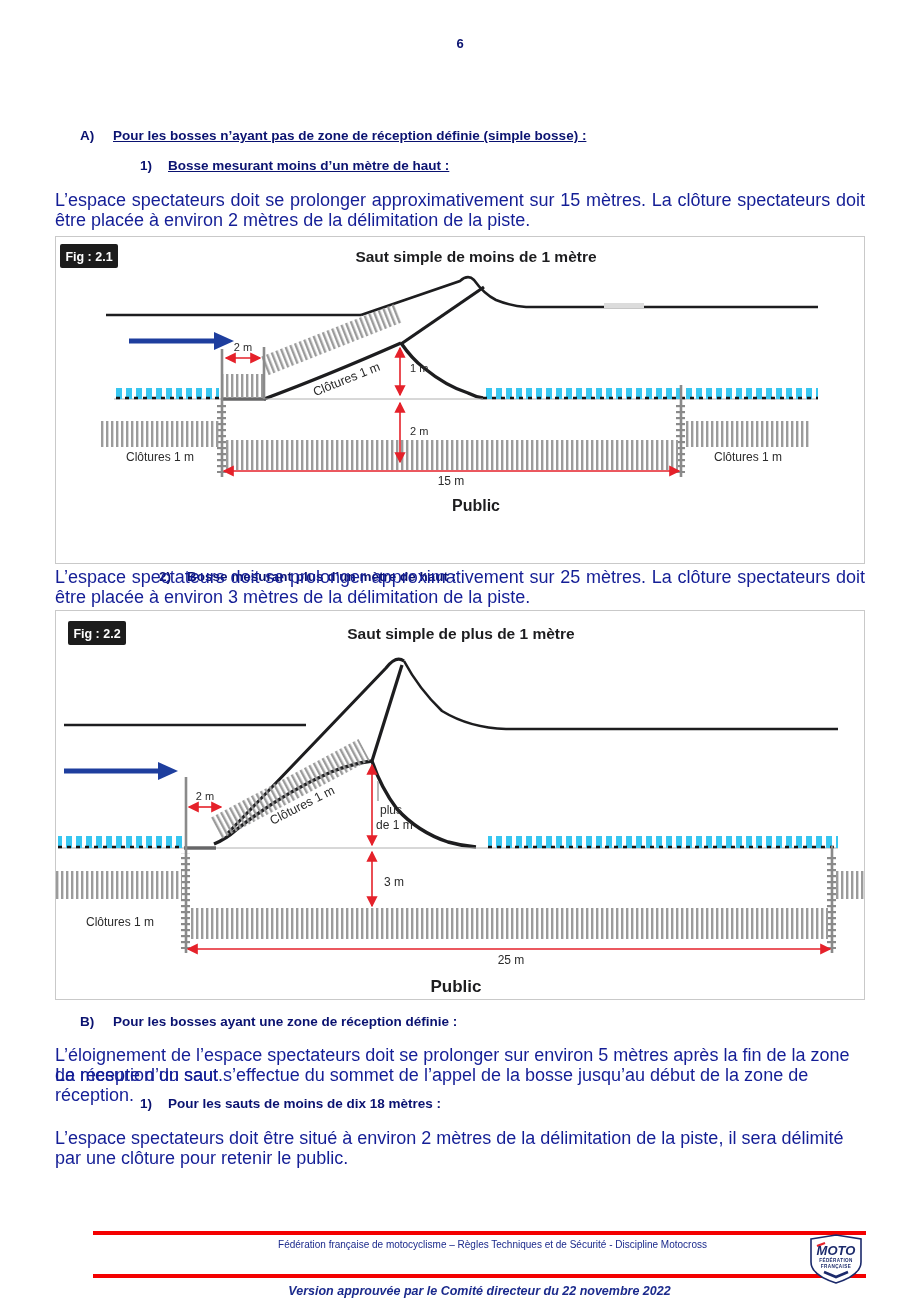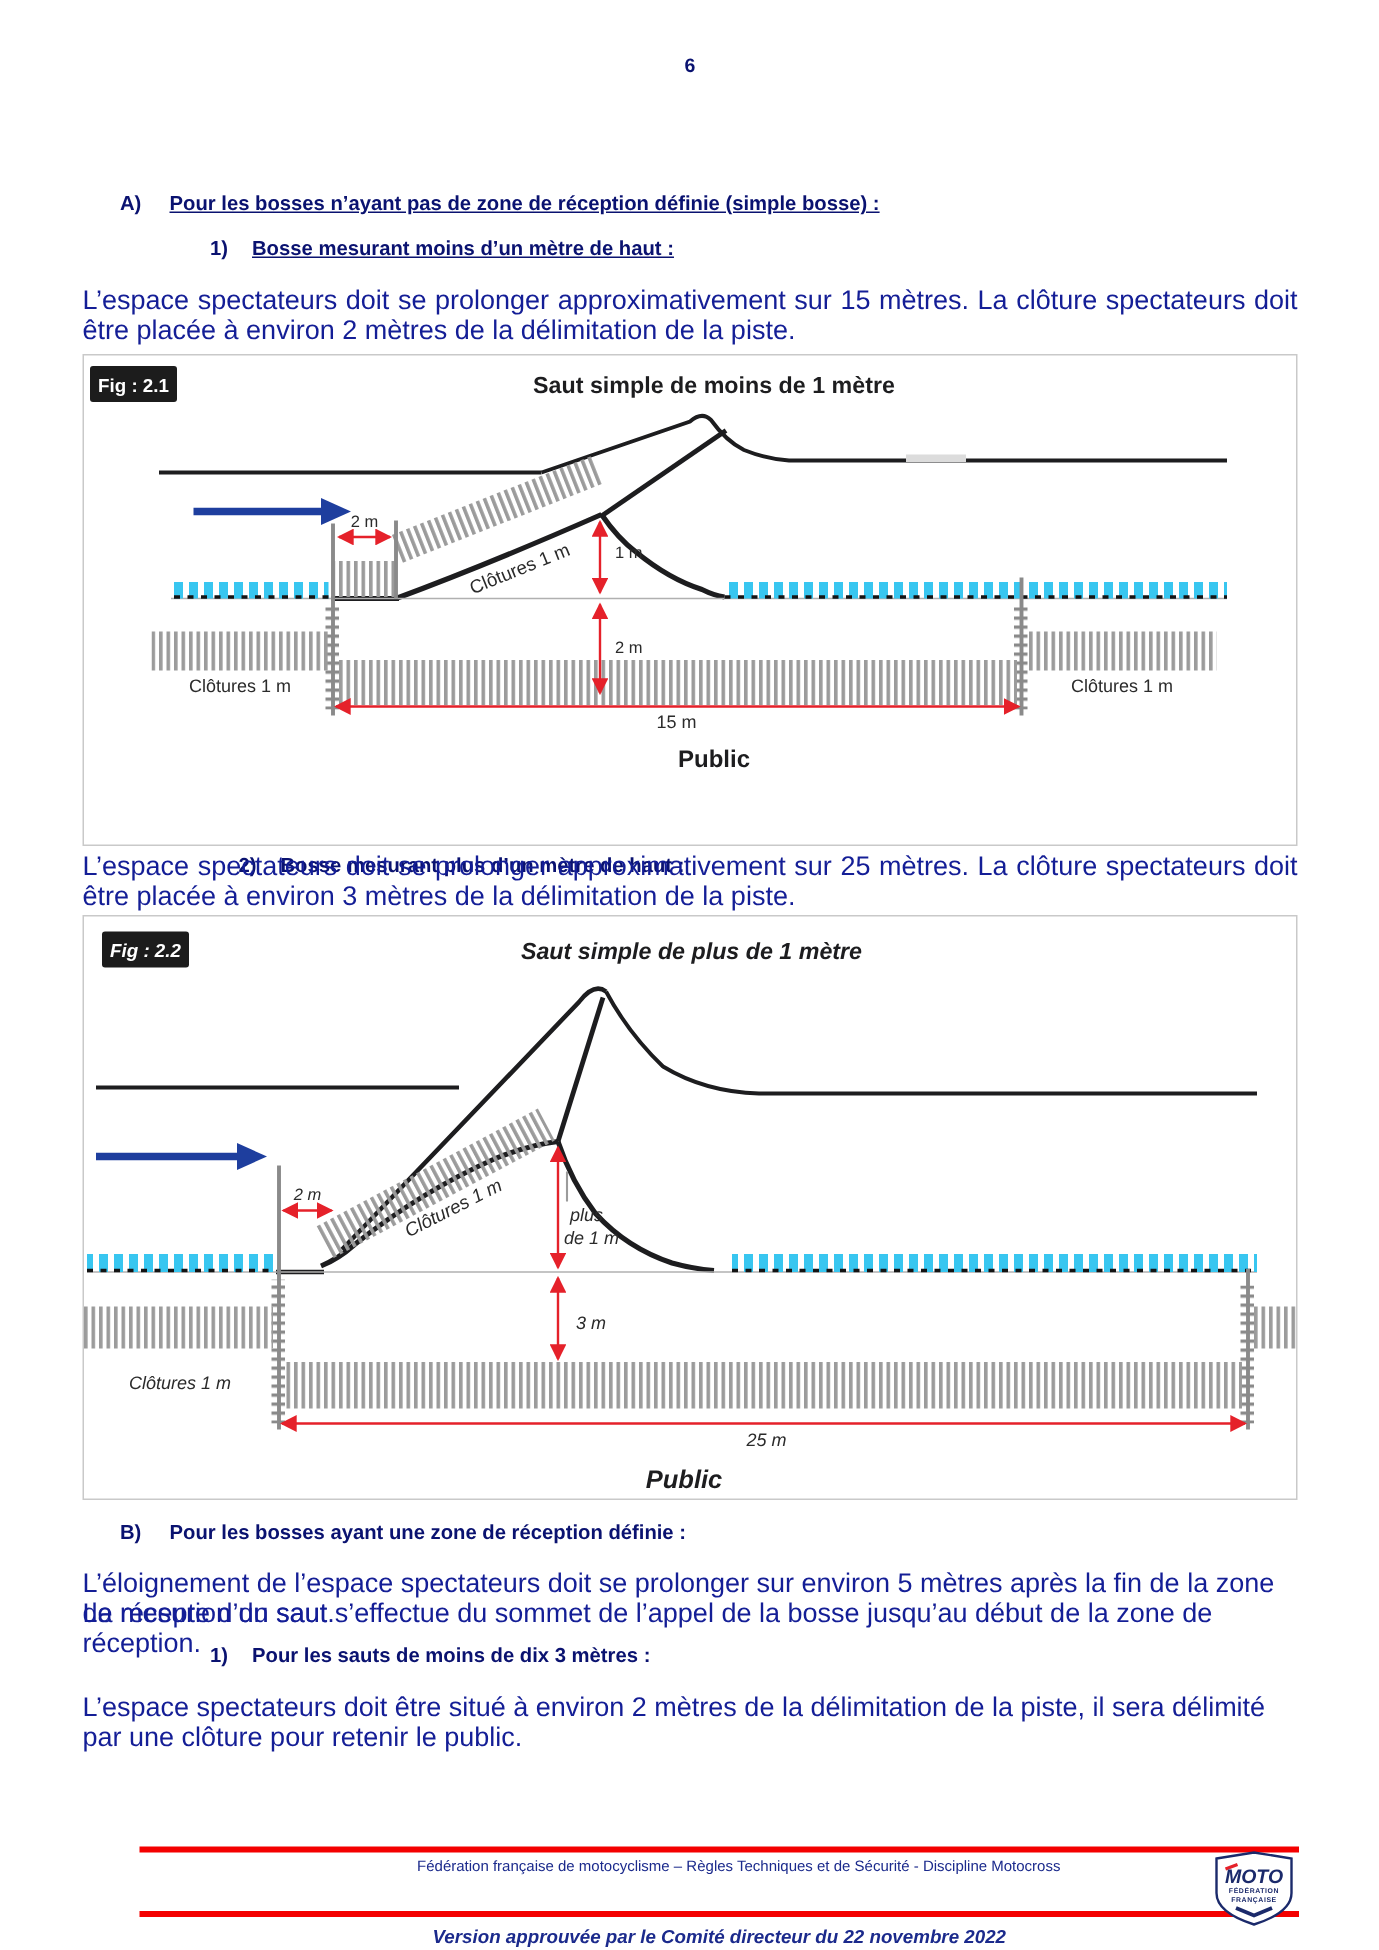--- a/index.html
+++ b/index.html
@@ -124,21 +124,21 @@
       <text x="420" y="274" text-anchor="middle" font-size="16" font-weight="bold" fill="#1d1d1f">Public</text>
     </svg>
   </div>
 
   <div class="h-1" style="top:569px;margin-left:19px;">
     <span class="lbl">2)</span><span>Bosse mesurant plus d’un mètre de haut :</span>
   </div>
 
   <div class="para" style="top:567px;">L’espace spectateurs doit se prolonger approximativement sur 25 mètres. La clôture spectateurs doit être placée à environ 3 mètres de la délimitation de la piste.</div>
 
-  <div class="figpanel" style="top:610px;height:390px;font-style:italic;">
+  <div class="figpanel" style="top:610px;height:390px;">
     <svg width="808" height="388" viewBox="0 0 808 388">
       <defs>
         <pattern id="f2g" width="5" height="12" patternUnits="userSpaceOnUse">
           <rect width="2.4" height="12" fill="#9b9b9b"></rect>
         </pattern>
         <pattern id="f2c" width="10" height="14" patternUnits="userSpaceOnUse">
           <rect width="6" height="14" fill="#38c6f0"></rect>
         </pattern>
         <pattern id="f2t" width="8" height="6" patternUnits="userSpaceOnUse">
           <rect width="8" height="2.2" fill="#8a8a8a"></rect>
@@ -216,21 +216,21 @@
   </div>
 
   <div class="h-a" style="top:1014px;">
     <span class="lbl">B)</span><span>Pour les bosses ayant une zone de réception définie :</span>
   </div>
 
   <div class="para nojust" style="top:1045px;">L’éloignement de l’espace spectateurs doit se prolonger sur environ 5 mètres après la fin de la zone de réception du saut.</div>
   <div class="para nojust" style="top:1065px;">La mesure d’un saut s’effectue du sommet de l’appel de la bosse jusqu’au début de la zone de réception.</div>
 
   <div class="h-1" style="top:1096px;">
-    <span class="lbl">1)</span><span>Pour les sauts de moins de dix 3 mètres :</span>
+    <span class="lbl">1)</span><span>Pour les sauts de moins de dix 18 mètres :</span>
   </div>
 
   <div class="para nojust" style="top:1128px;">L’espace spectateurs doit être situé à environ 2 mètres de la délimitation de la piste, il sera délimité par une clôture pour retenir le public.</div>
 
   <div class="footer-line" style="top:1231px;"></div>
   <div class="footer-text1" style="top:1239px;">Fédération française de motocyclisme – Règles Techniques et de Sécurité - Discipline Motocross</div>
   <div class="footer-text2" style="top:1256px;margin-top:28px;">Version approuvée par le Comité directeur du 22 novembre 2022</div>
   <div class="footer-line" style="top:1274px;"></div>
 
   <div class="logo">

